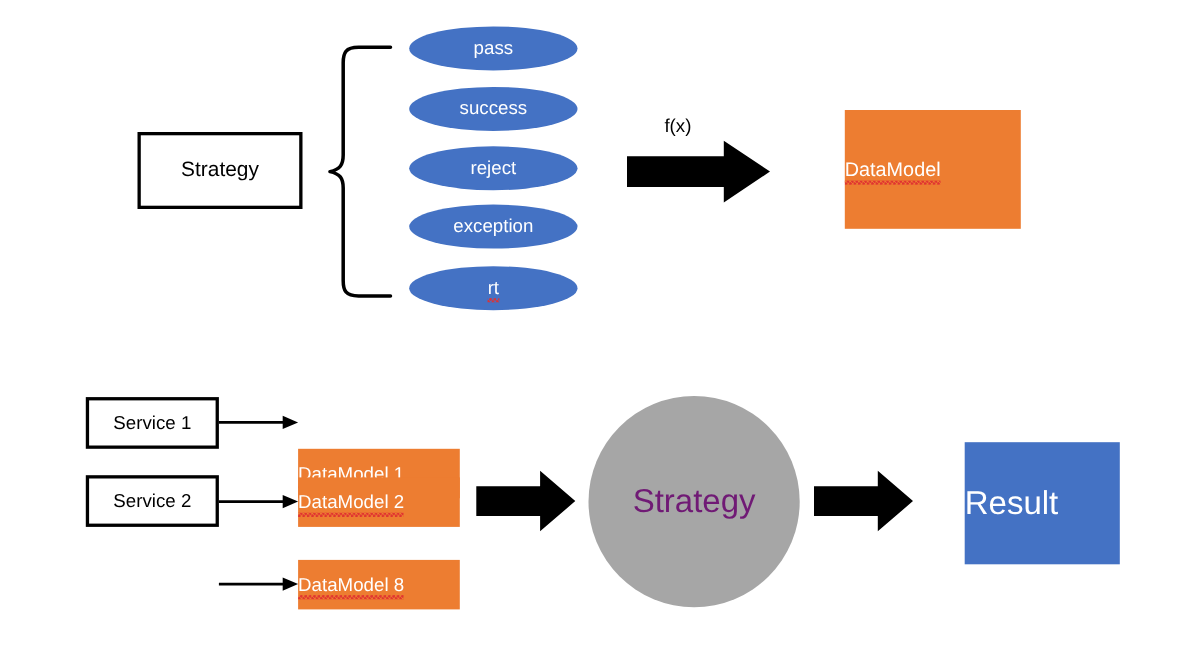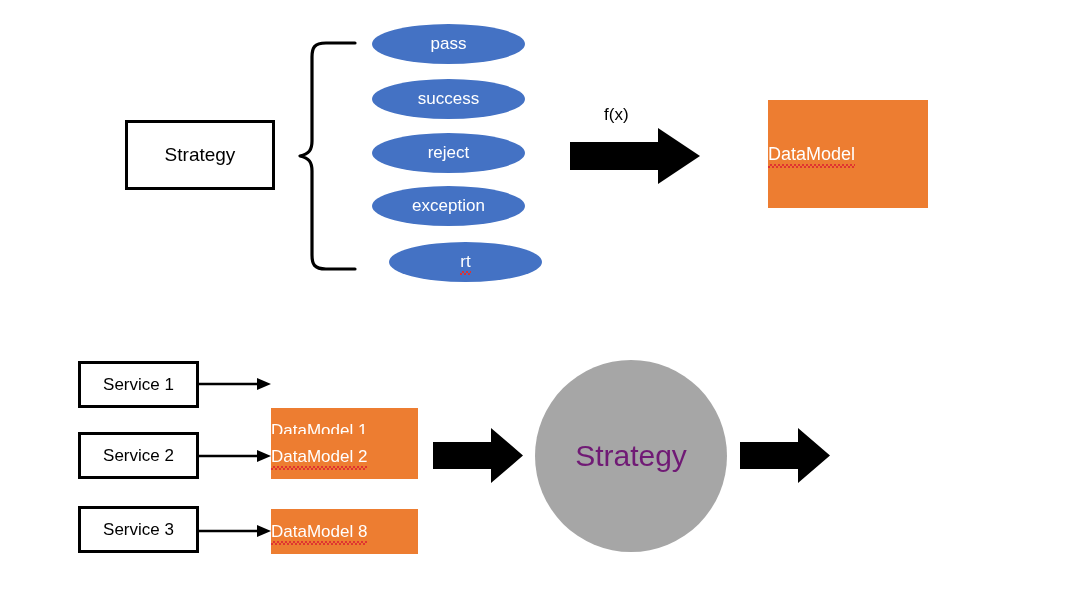--- a/index.html
+++ b/index.html
@@ -114,21 +114,21 @@
   </div>
 
   <div class="abs ellipse" style="left:372px; top:133px; width:153px; height:40px; background:#4472C4; font-size:17px;">
     <span>reject</span>
   </div>
 
   <div class="abs ellipse" style="left:372px; top:186px; width:153px; height:40px; background:#4472C4; font-size:17px;">
     <span>exception</span>
   </div>
 
-  <div class="abs ellipse" style="left:389px; top:242px; width:153px; height:40px; background:#4472C4; font-size:17px;">
+  <div class="abs ellipse" style="left:372px; top:242px; width:153px; height:40px; background:#4472C4; font-size:17px;">
     <span class="squiggle">rt</span>
   </div>
 
   <div class="abs plain-text" style="left:604px; top:105px; font-size:17px;">
     <span>f(x)</span>
   </div>
 
   <div class="abs" style="left:570px; top:128px; width:130px; height:56px;">
     <svg width="130" height="56" viewBox="0 0 130 56" aria-hidden="true">
       <path d="M 0 14 L 88 14 L 88 0 L 130 28 L 88 56 L 88 42 L 0 42 Z" fill="#000000"></path>
@@ -158,23 +158,20 @@
   <div class="abs" style="left:199px; top:447px; width:74px; height:18px;">
     <svg width="74" height="18" viewBox="0 0 74 18" aria-hidden="true">
       <line x1="0" y1="9" x2="60" y2="9" stroke="#000000" stroke-width="2.4"></line>
       <path d="M 58 3 L 72 9 L 58 15 Z" fill="#000000"></path>
     </svg>
   </div>
   <div class="abs box-fill" style="left:271px; top:434px; width:147px; height:45px; background:#ED7D31; font-size:17px;">
     <span class="squiggle">DataModel 2</span>
   </div>
 
-  <div class="abs box-outline" style="left:78px; top:506px; width:121px; height:47px; font-size:17px;">
-    <span>Service 3</span>
-  </div>
   <div class="abs" style="left:199px; top:522px; width:74px; height:18px;">
     <svg width="74" height="18" viewBox="0 0 74 18" aria-hidden="true">
       <line x1="0" y1="9" x2="60" y2="9" stroke="#000000" stroke-width="2.4"></line>
       <path d="M 58 3 L 72 9 L 58 15 Z" fill="#000000"></path>
     </svg>
   </div>
   <div class="abs box-fill" style="left:271px; top:509px; width:147px; height:45px; background:#ED7D31; font-size:17px;">
     <span class="squiggle">DataModel 8</span>
   </div>
 
@@ -187,14 +184,17 @@
   <div class="abs circle" style="left:535px; top:360px; width:192px; height:192px; background:#A6A6A6; font-size:30px;">
     <span>Strategy</span>
   </div>
 
   <div class="abs" style="left:740px; top:428px; width:90px; height:55px;">
     <svg width="90" height="55" viewBox="0 0 90 55" aria-hidden="true">
       <path d="M 0 14 L 58 14 L 58 0 L 90 27.5 L 58 55 L 58 41 L 0 41 Z" fill="#000000"></path>
     </svg>
   </div>
 
+  <div class="abs box-fill" style="left:877px; top:402px; width:141px; height:111px; background:#4472C4; font-size:30px;">
+    <span>Result</span>
+  </div>
 
 </div>
 
 </body></html>

